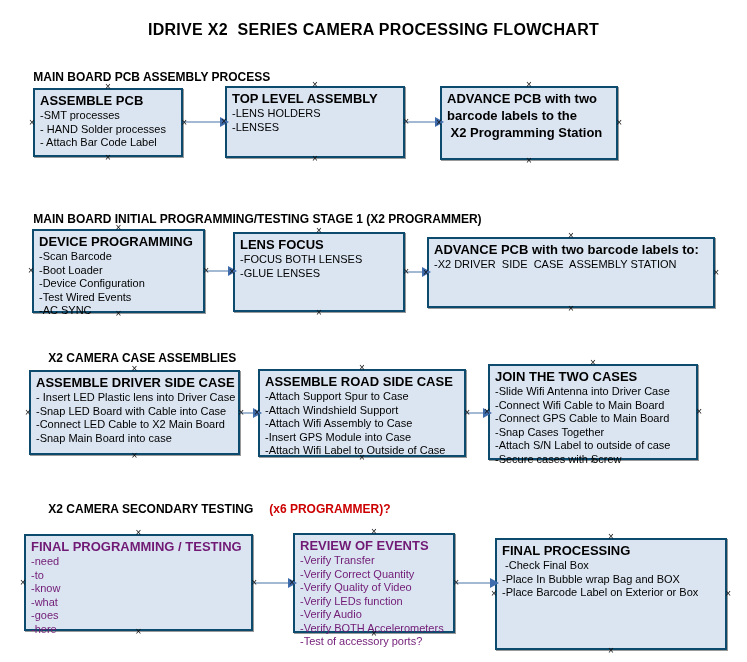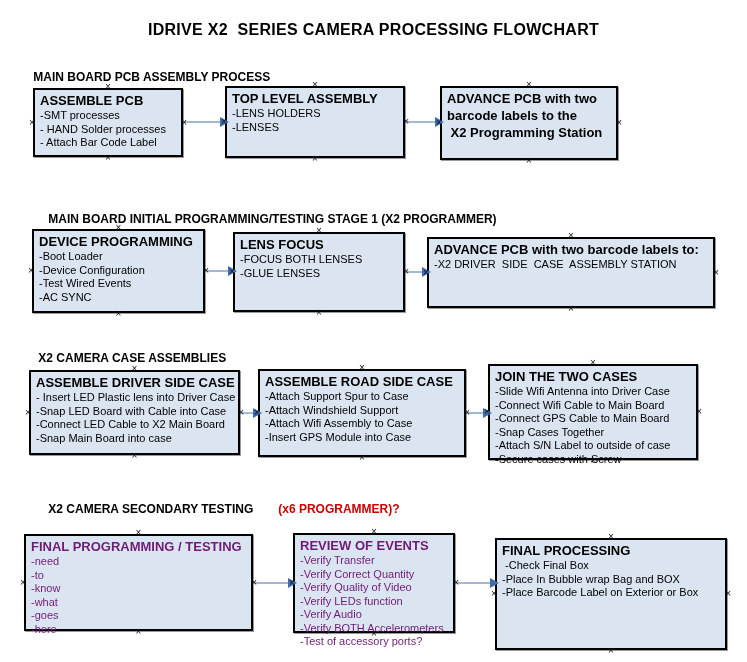--- a/index.html
+++ b/index.html
@@ -1,23 +1,23 @@
 <!DOCTYPE html>
 <html><head>
 <meta charset="utf-8">
 <style>
   html,body{margin:0;padding:0;background:#fff;}
   .canvas{position:relative;width:747px;height:662px;background:#ffffff;
           font-family:"Liberation Sans",sans-serif;color:#000;overflow:hidden;}
   .title{position:absolute;top:21px;left:0;width:100%;text-align:center;
          font-size:16px;font-weight:bold;letter-spacing:.3px;white-space:pre;}
   .heading{position:absolute;font-size:12px;font-weight:bold;white-space:pre;}
-  .heading .red-part{color:#cc0000;margin-left:25px;}
+  .heading .red-part{color:#cc0000;margin-left:16px;}
   .box{position:absolute;box-sizing:border-box;background:#dbe5f1;
-       border:2px solid #000000;box-shadow:1px 1px 0 #9a9a9a;
+       border:2px solid #0c4a6e;box-shadow:1px 1px 0 #9a9a9a;
        padding:2px 2px 16px 5px;overflow:visible;}
   .bt{font-size:13px;font-weight:bold;line-height:17px;white-space:pre;}
   .bi{font-size:11px;line-height:13.5px;white-space:pre;}
   .red .bt,.red .bi{color:#701a75;}
   .h{position:absolute;font-style:normal;font-size:10px;line-height:8px;color:#111;z-index:3;}
   .h::before{content:"\00D7";}
   .ht{top:-7px;left:50%;transform:translateX(-50%);}
   .hb{bottom:-7px;left:50%;transform:translateX(-50%);}
   .hl{left:-6px;top:50%;transform:translateY(-50%);}
   .hr{right:-6px;top:50%;transform:translateY(-50%);}
@@ -29,24 +29,24 @@
 </head>
 <body>
 
 <div class="canvas">
 
   <div class="title">IDRIVE X2  SERIES CAMERA PROCESSING FLOWCHART</div>
 
   <div class="heading" style="left:20px;top:56px">
     <span>MAIN BOARD PCB ASSEMBLY PROCESS</span>
   </div>
-  <div class="heading" style="left:35px;top:198px">
+  <div class="heading" style="left:20px;top:198px">
     <span>MAIN BOARD INITIAL PROGRAMMING/TESTING STAGE 1 (X2 PROGRAMMER)</span>
   </div>
-  <div class="heading" style="left:25px;top:337px">
+  <div class="heading" style="left:35px;top:337px">
     <span>X2 CAMERA CASE ASSEMBLIES</span>
   </div>
   <div class="heading" style="left:35px;top:488px">
     <span>X2 CAMERA SECONDARY TESTING</span><span class="red-part">(x6 PROGRAMMER)?</span>
   </div>
 
   <div class="box" style="left:33px;top:88px;width:150px;height:69px">
     <i class="h ht"></i>
       <i class="h hb"></i>
       <i class="h hl"></i>
@@ -76,20 +76,21 @@
 barcode labels to the
  X2 Programming Station</div>
   </div>
 
   <div class="box" style="left:32px;top:229px;width:173px;height:84px">
     <i class="h ht"></i>
       <i class="h hb"></i>
       <i class="h hl"></i>
       <i class="h hr"></i>
     <div class="bt">DEVICE PROGRAMMING</div>
+    <div class="bi">-Scan Barcode</div>
     <div class="bi">-Boot Loader</div>
     <div class="bi">-Device Configuration</div>
     <div class="bi">-Test Wired Events</div>
     <div class="bi">-AC SYNC</div>
   </div>
 
   <div class="box" style="left:233px;top:232px;width:172px;height:80px">
     <i class="h ht"></i>
       <i class="h hb"></i>
       <i class="h hl"></i>
@@ -123,20 +124,21 @@
   <div class="box" style="left:258px;top:369px;width:208px;height:88px">
     <i class="h ht"></i>
       <i class="h hb"></i>
       <i class="h hl"></i>
       <i class="h hr"></i>
     <div class="bt">ASSEMBLE ROAD SIDE CASE</div>
     <div class="bi">-Attach Support Spur to Case</div>
     <div class="bi">-Attach Windshield Support</div>
     <div class="bi">-Attach Wifi Assembly to Case</div>
     <div class="bi">-Insert GPS Module into Case</div>
+    <div class="bi">-Attach Wifi Label to Outside of Case</div>
   </div>
 
   <div class="box" style="left:488px;top:364px;width:210px;height:96px">
     <i class="h ht"></i>
       <i class="h hb"></i>
       <i class="h hl"></i>
       <i class="h hr"></i>
     <div class="bt">JOIN THE TWO CASES</div>
     <div class="bi">-Slide Wifi Antenna into Driver Case</div>
     <div class="bi">-Connect Wifi Cable to Main Board</div>

